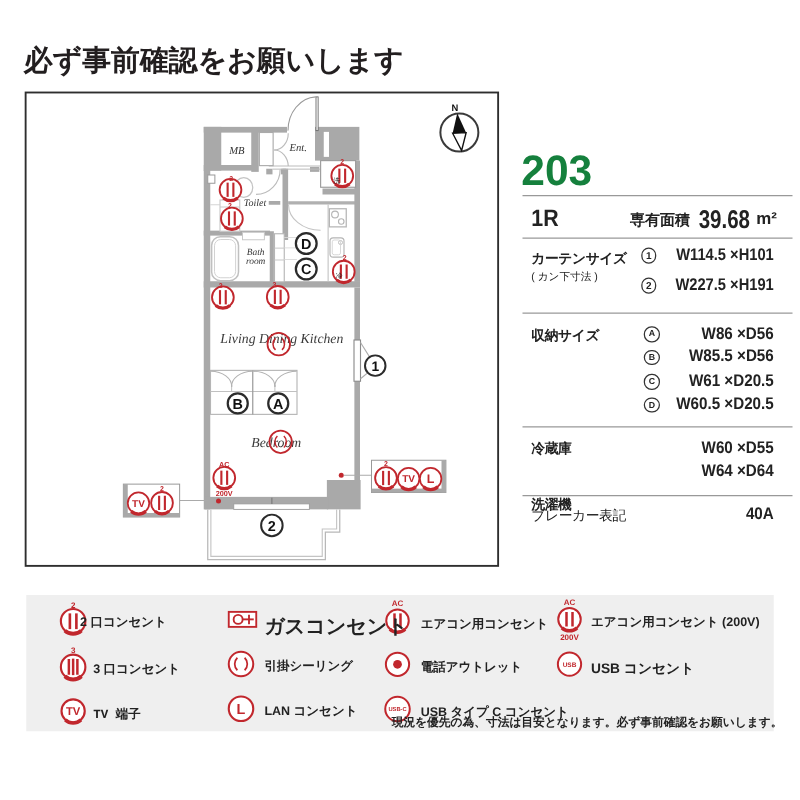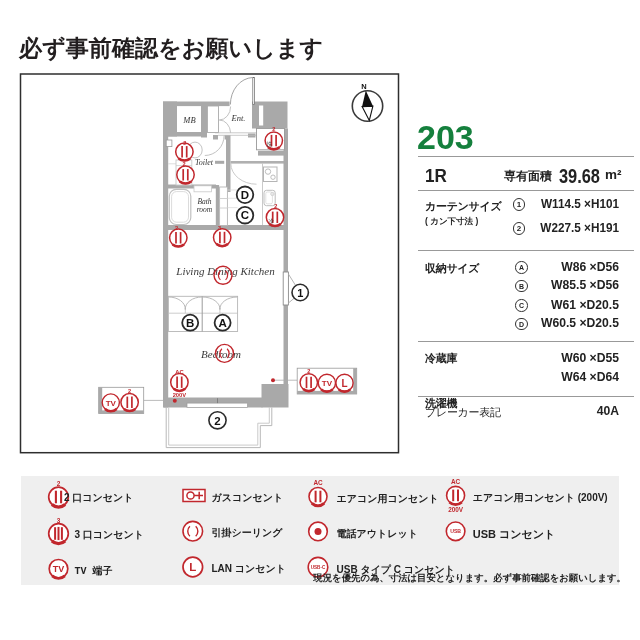--- a/index.html
+++ b/index.html
@@ -279,21 +279,21 @@
 
 <div class="pnl" style="left:425px;top:164.5px;font-size:19px;font-weight:bold;transform:scaleX(0.9);transform-origin:left center;">1R</div>
 
 <div class="pnl" style="left:504px;top:168px;font-size:12px;font-weight:bold;">専有面積</div>
 
 <div class="pnl" style="left:538px;top:163.5px;width:62px;font-size:20.5px;font-weight:bold;text-align:right;transform:scaleX(0.8);transform-origin:right center;">39.68</div>
 <div class="pnl" style="left:605px;top:167px;font-size:13.5px;font-weight:bold;">m²</div>
 <div class="hr" style="left:418px;top:190px;width:216px;"></div>
 
 <div class="pnl" style="left:425px;top:199px;font-size:11px;letter-spacing:-0.3px;font-weight:bold;">カーテンサイズ</div>
-<div class="pnl" style="left:425px;top:215.5px;font-size:8.5px;font-weight:bold;">( カン下寸法 )</div>
+<div class="pnl" style="left:425px;top:215.5px;font-size:8.5px;font-weight:normal;">( カン下寸法 )</div>
 
 <div class="cnum" style="left:512.7px;top:198.4px;font-size:8px;">1</div>
 <div class="pnl" style="left:470px;top:195.9px;width:149px;font-size:13.5px;font-weight:bold;text-align:right;transform:scaleX(0.87);transform-origin:right center;">W114.5 ×H101</div>
 
 <div class="cnum" style="left:512.7px;top:222.4px;font-size:8px;">2</div>
 <div class="pnl" style="left:470px;top:219.6px;width:149px;font-size:13.5px;font-weight:bold;text-align:right;transform:scaleX(0.87);transform-origin:right center;">W227.5 ×H191</div>
 <div class="hr" style="left:418px;top:250px;width:216px;"></div>
 
 <div class="pnl" style="left:425px;top:260.5px;font-size:11px;letter-spacing:-0.3px;font-weight:bold;">収納サイズ</div>
 
@@ -399,21 +399,21 @@
 <text x="0" y="2" font-size="5.2" font-weight="bold" fill="#c1272d" text-anchor="middle" font-family="Liberation Sans,sans-serif">USB</text>
 </g>
 </svg>
 
 <div class="pnl" style="left:64px;top:491px;font-size:10px;font-weight:bold;">2 口コンセント</div>
 
 <div class="pnl" style="left:74.5px;top:527.5px;font-size:10px;font-weight:bold;">3 口コンセント</div>
 
 <div class="pnl" style="left:74.5px;top:563.5px;font-size:10px;font-weight:bold;font-family:Liberation Mono, monospace;">TV 端子</div>
 
-<div class="pnl" style="left:211.5px;top:490.5px;font-size:10px;font-weight:bold;text-align:right;">ガスコンセント</div>
+<div class="pnl" style="left:211.5px;top:490.5px;font-size:16px;font-weight:bold;text-align:right;">ガスコンセント</div>
 
 <div class="pnl" style="left:211.5px;top:526px;font-size:10px;font-weight:bold;">引掛シーリング</div>
 
 <div class="pnl" style="left:211.5px;top:562px;font-size:10px;font-weight:bold;">LAN コンセント</div>
 
 <div class="pnl" style="left:336.5px;top:491.5px;font-size:10px;font-weight:bold;">エアコン用コンセント</div>
 
 <div class="pnl" style="left:336.5px;top:526.5px;font-size:10px;font-weight:bold;">電話アウトレット</div>
 
 <div class="pnl" style="left:336.5px;top:562.5px;font-size:10px;font-weight:bold;">USB タイプ C コンセント</div>

